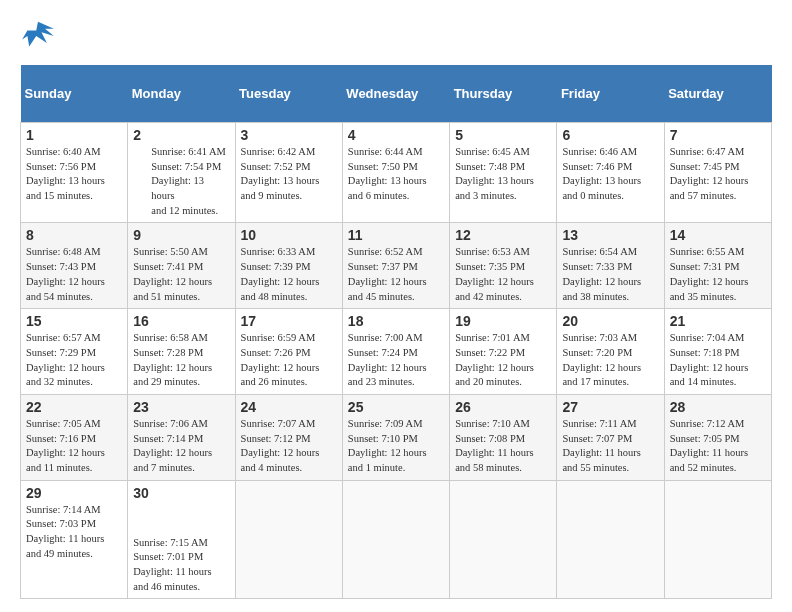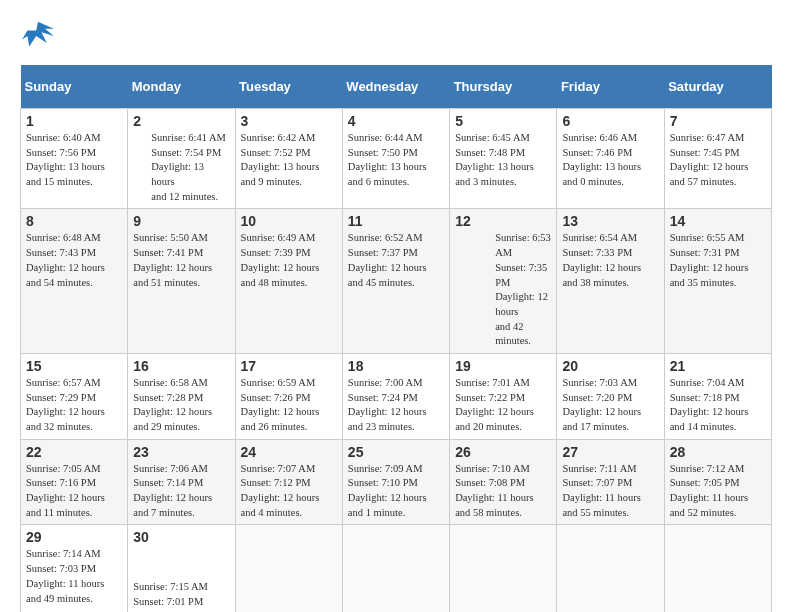--- a/index.html
+++ b/index.html
@@ -44,21 +44,21 @@
       color: #555;
     }
     table {
       width: 100%;
       border-collapse: collapse;
       font-size: 11px;
     }
     thead tr th {
       background-color: #3d7ab5;
       color: #fff;
-      padding: 14px 4px;
+      padding: 21px 4px;
       text-align: left;
       font-size: 13px;
       font-weight: bold;
     }
     tbody tr td {
       border: 1px solid #ccc;
       vertical-align: top;
       padding: 4px 5px;
       width: 107px;
       height: 80px;
@@ -177,35 +177,35 @@
         </td>
         <td>
           <span class="day-num">9</span>
           <div class="day-info" style="white-space: pre-line;">Sunrise: 5:50 AM
 Sunset: 7:41 PM
 Daylight: 12 hours
 and 51 minutes.</div>
         </td>
         <td>
           <span class="day-num">10</span>
-          <div class="day-info" style="white-space: pre-line;">Sunrise: 6:49 AM
+          <div class="day-info" style="white-space: pre-line;">Sunrise: 6:33 AM
 Sunset: 7:39 PM
 Daylight: 12 hours
 and 48 minutes.</div>
         </td>
         <td>
           <span class="day-num">11</span>
           <div class="day-info" style="white-space: pre-line;">Sunrise: 6:52 AM
 Sunset: 7:37 PM
 Daylight: 12 hours
 and 45 minutes.</div>
         </td>
         <td>
           <span class="day-num">12</span>
-          <div class="day-info" style="white-space: pre-line; margin-left: 40px;">Sunrise: 6:53 AM
+          <div class="day-info" style="white-space: pre-line;">Sunrise: 6:53 AM
 Sunset: 7:35 PM
 Daylight: 12 hours
 and 42 minutes.</div>
         </td>
         <td>
           <span class="day-num">13</span>
           <div class="day-info" style="white-space: pre-line;">Sunrise: 6:54 AM
 Sunset: 7:33 PM
 Daylight: 12 hours
 and 38 minutes.</div>

